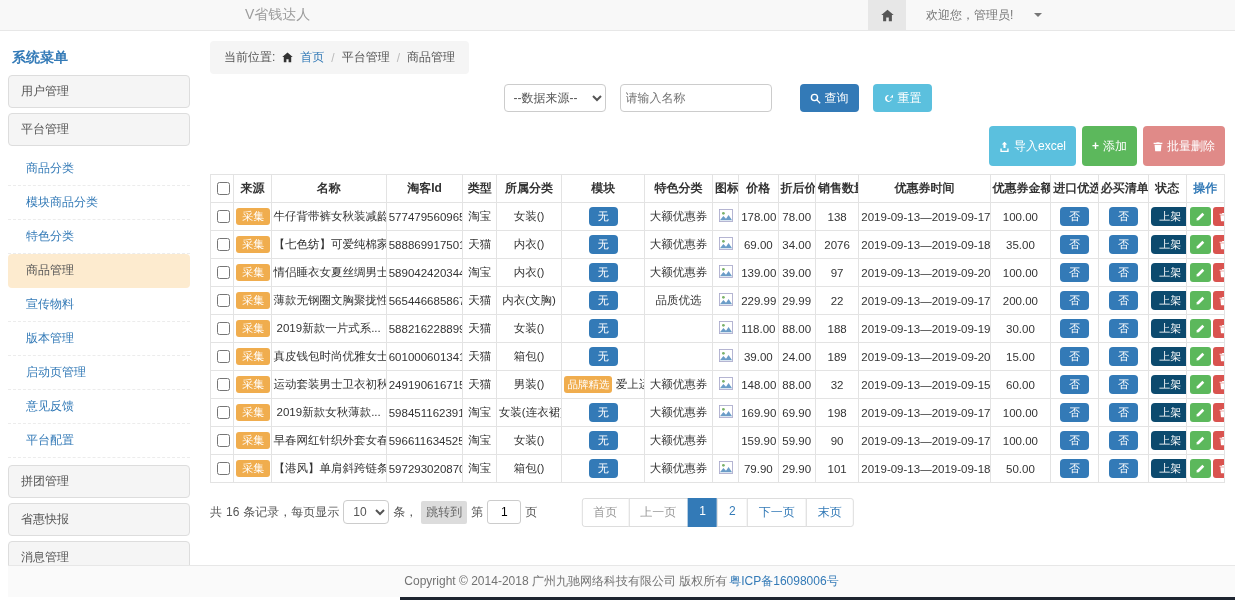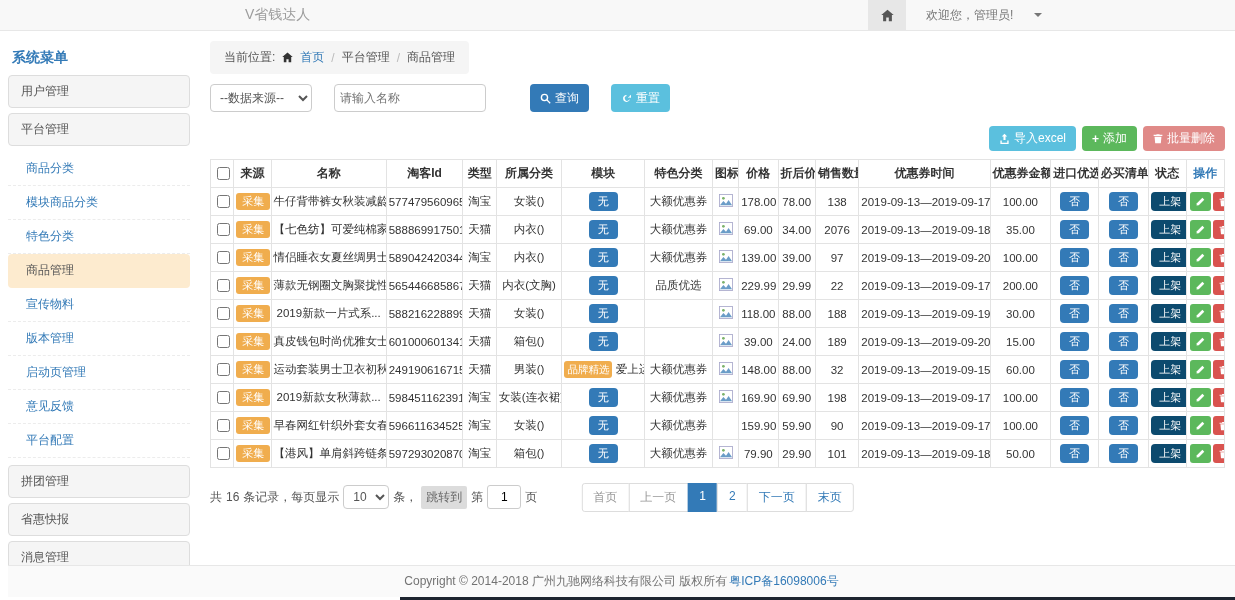--- a/index.html
+++ b/index.html
@@ -23,31 +23,31 @@
   .side-group { background:#f5f5f5; border:1px solid #ddd; border-radius:4px; padding:7px 12px; font-size:12px; color:#555; margin-bottom:5px; cursor:pointer; }
   .side-sub { margin:-1px 0 5px; padding:2px 0; }
   .side-item { padding:8px 12px 8px 18px; font-size:12px; color:#337ab7; border-bottom:1px dashed #ececec; cursor:pointer; }
   .side-item.active { background:#fdebcf; border-radius:4px; color:#555; border-bottom-color:transparent; }
   .main { flex:1; min-width:0; padding-top:2px; }
   
   .breadcrumb { display:inline-flex; align-items:center; gap:7px; background:#f5f5f5; border-radius:4px; padding:8px 14px; font-size:12px; color:#555; margin-bottom:8px; }
   .breadcrumb .link { color:#337ab7; cursor:pointer; }
   .breadcrumb .sep { color:#bbb; }
   
-  .filters { display:flex; gap:22px; align-items:center; margin-top:2px; }
+  .filters { display:flex; gap:14px; align-items:center; margin-top:2px;justify-content:center; }
   select, .text-input { height:28px; border:1px solid #ccc; border-radius:4px; font-size:12px; color:#555; background:#fff; padding:0 5px; font-family:inherit; }
   .text-input { width:152px; }
   .btn { border:none; border-radius:4px; color:#fff; font-size:12px; height:28px; padding:0 10px; display:inline-flex; align-items:center; gap:4px; cursor:pointer; font-family:inherit; }
   .btn-primary { background:#337ab7; }
   .btn-info { background:#5bc0de; }
   .btn-success { background:#5cb85c; }
   .btn-danger { background:#e08a88; }
   
   .actions { display:flex; justify-content:flex-end; gap:6px; margin:14px 0 8px; }
-  .actions .btn { height:25px; font-size:12px; }
+  .actions .btn { height:40px; font-size:12px; }
   
   table { width:100%; border-collapse:collapse; table-layout:fixed; }
   th, td { border:1px solid #e3e3e3; text-align:center; padding:4px 2px; overflow:hidden; white-space:nowrap; font-size:11.5px; color:#333; height:26px; }
   th { font-size:12px; font-weight:bold; background:#fff; }
   th.op-col { color:#337ab7; }
   .badge { display:inline-block; border-radius:3px; color:#fff; font-size:11px; padding:3px 6px; line-height:1; }
   .bg-orange { background:#f0ad4e; }
   .bg-blue   { background:#337ab7; border-radius:4px; padding:4px 9px; }
   .bg-green  { background:#0c4a6e; border-radius:4px; padding:4px 8px; }
   .mini-btn { width:21px; height:19px; border-radius:3px; display:inline-flex; align-items:center; justify-content:center; margin:0 1px; cursor:pointer; vertical-align:middle; }

